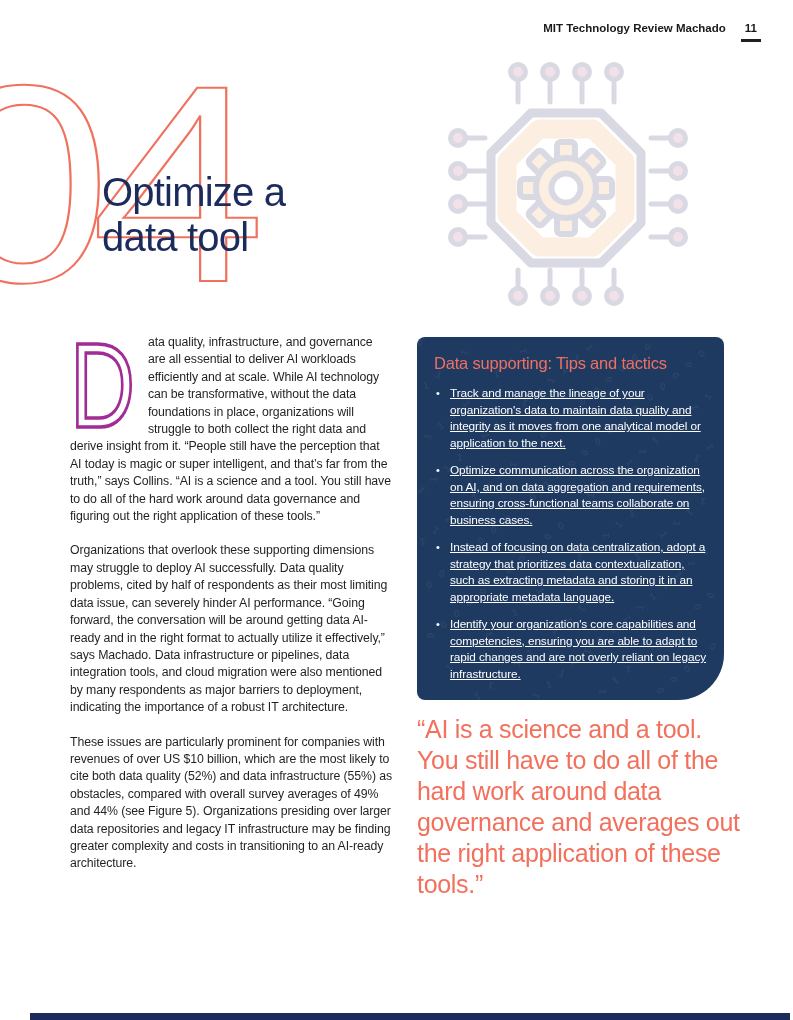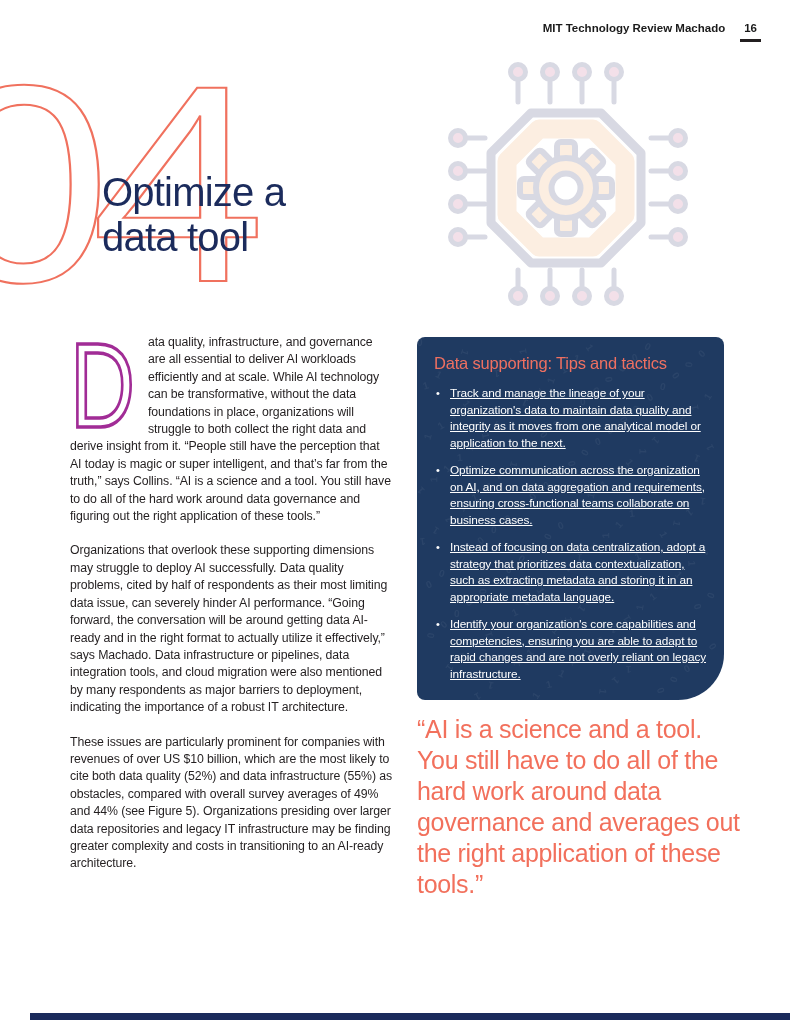--- a/index.html
+++ b/index.html
@@ -69,21 +69,21 @@
   
   .footer-rule { position:absolute; left:30px; right:3px; bottom:0; height:7px; background:#1B2B5C; }
 </style>
 </head>
 <body>
 
 <div class="page">
 
   <header class="header">
     <span class="brand">MIT Technology Review Machado</span>
-    <span class="pagenum">16</span>
+    <span class="pagenum">11</span>
   </header>
 
   <div class="hero-number">04</div>
 
   <h1 class="hero-title"><span>Optimize a</span><br><span>data tool</span></h1>
 
   <svg class="chip" viewBox="0 0 260 250" aria-hidden="true">
 
     <g stroke="#D8D9E3" stroke-width="5" stroke-linecap="round">
       <line x1="78" y1="24" x2="78" y2="44"></line>

